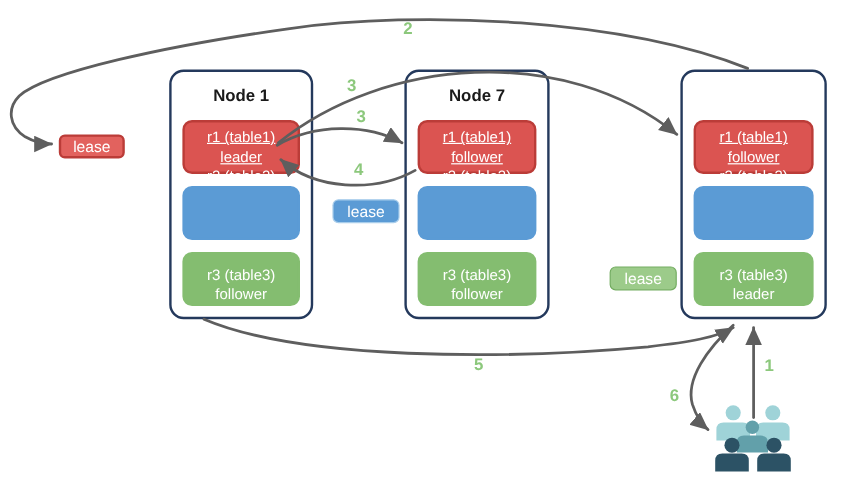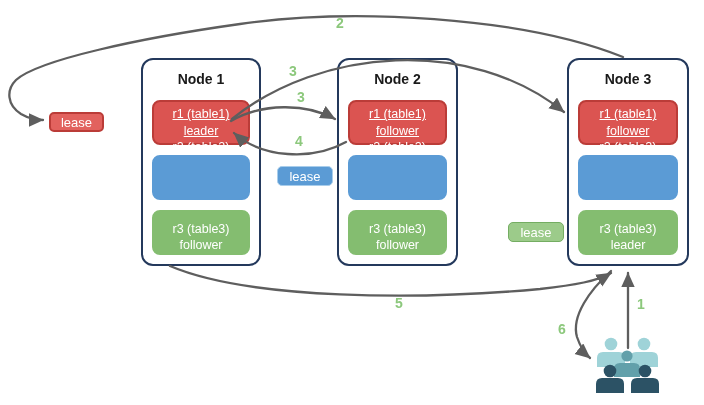--- a/index.html
+++ b/index.html
@@ -49,37 +49,36 @@
       <span>r2 (table2)</span>
       <span>follower</span>
     </div>
     <div class="replica green r-bot">
       <span>r3 (table3)</span>
       <span>follower</span>
     </div>
   </div>
 
   <div class="node" style="left:337px;width:121px;">
-    <div class="node-title">Node 2</div>
+    <div class="node-title">Node 7</div>
     <div class="replica red r-top">
       <span>r1 (table1)</span>
       <span>follower</span>
     </div>
     <div class="replica blue r-mid">
       <span>r2 (table2)</span>
       <span>leader</span>
     </div>
     <div class="replica green r-bot">
       <span>r3 (table3)</span>
       <span>follower</span>
     </div>
   </div>
 
   <div class="node" style="left:567px;width:122px;">
-    <div class="node-title">Node 3</div>
     <div class="replica red r-top">
       <span>r1 (table1)</span>
       <span>follower</span>
     </div>
     <div class="replica blue r-mid">
       <span>r2 (table2)</span>
       <span>follower</span>
     </div>
     <div class="replica green r-bot">
       <span>r3 (table3)</span>

